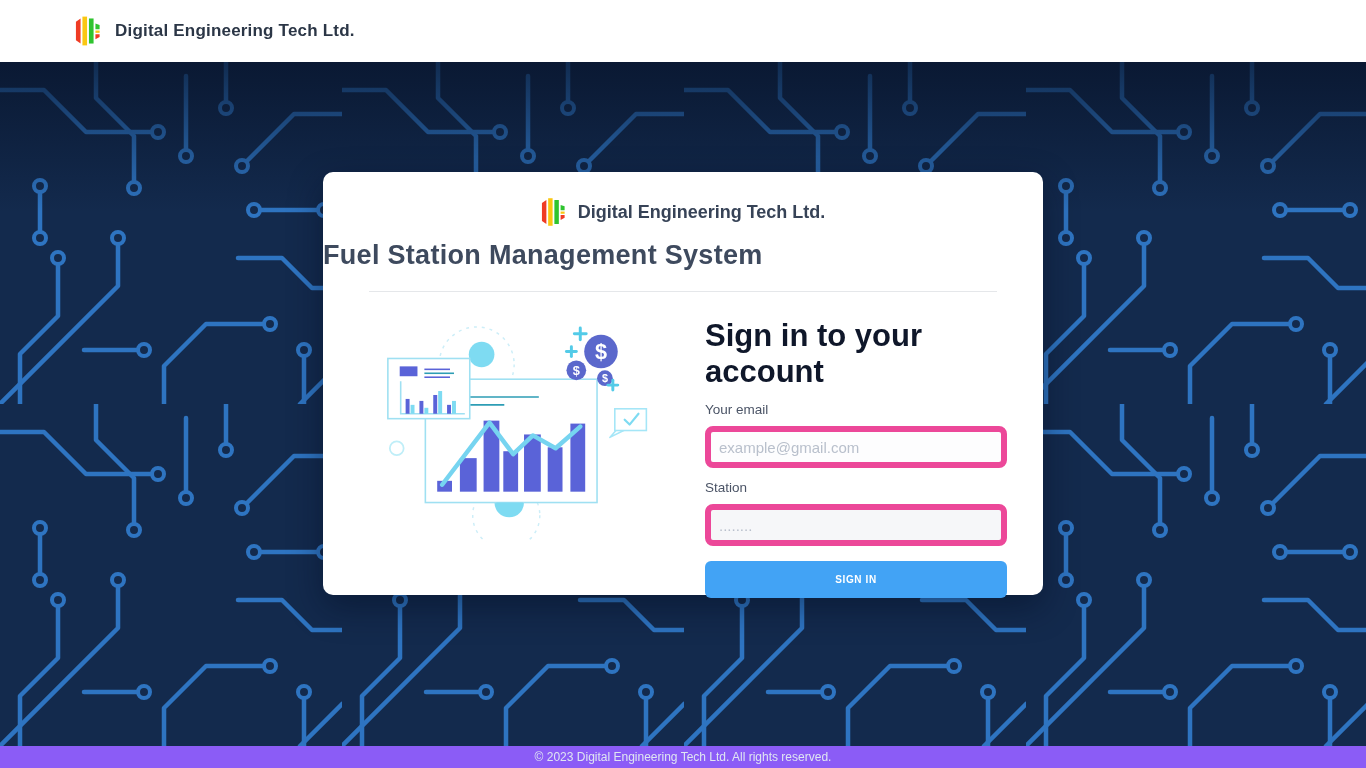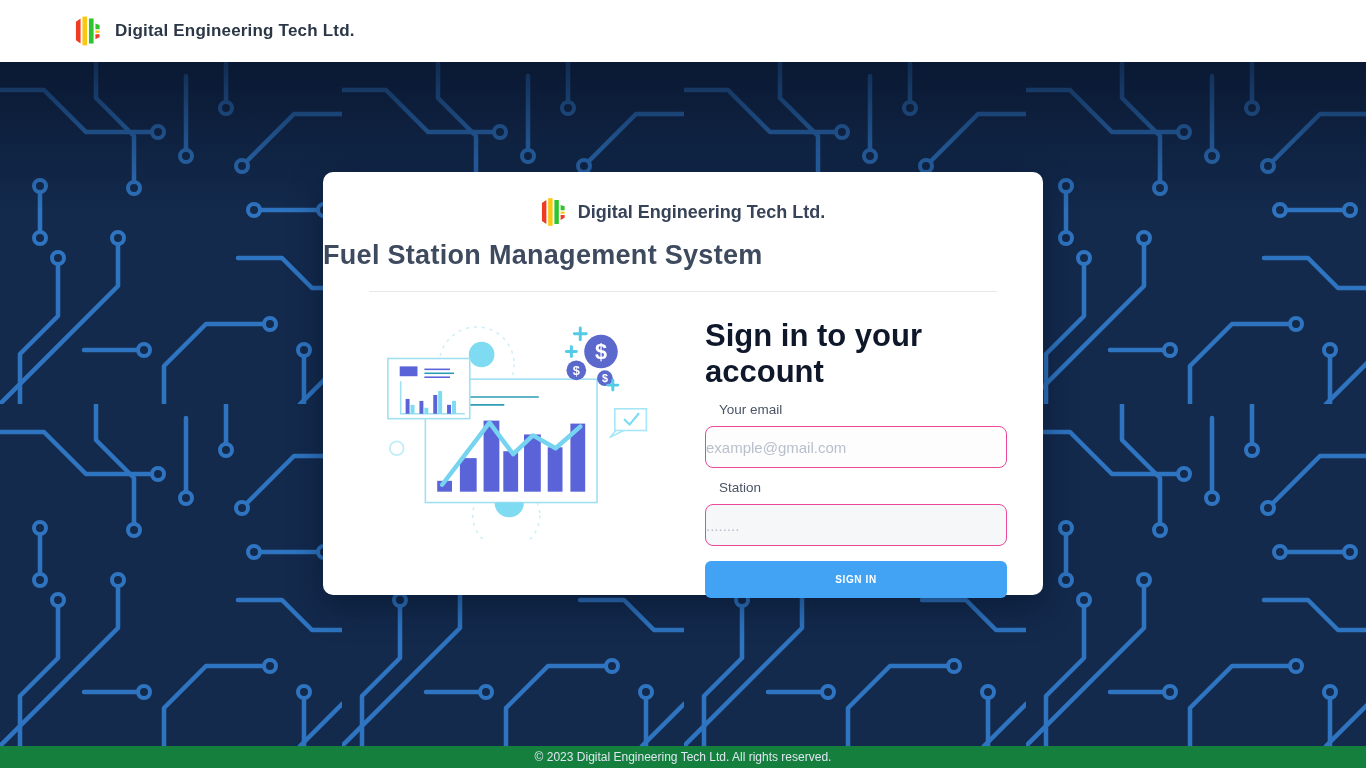--- a/index.html
+++ b/index.html
@@ -42,44 +42,44 @@
     margin-top: 12px; text-align: left;
     font-size: 27px; font-weight: 800; color: #3e4a5e; letter-spacing: .3px;
   }
   .divider { border: none; border-top: 1px solid #e5e7ea; margin: 20px 46px 0; }
 
   .card-body { display: flex; padding: 16px 36px 0 24px; }
   .illu-wrap { flex: 1; display: flex; justify-content: center; align-items: flex-start; padding-top: 12px; }
 
   .form { width: 302px; padding-top: 10px; }
   .form-heading { font-size: 31px; font-weight: 700; color: #0f172a; }
-  .field-label { display: block; font-size: 13.5px; color: #4b5466; margin: 12px 14px 9px; }
+  .field-label { display: block; font-size: 13.5px; color: #4b5466; margin: 12px 0 9px; }
   .text-input {
     width: 100%; height: 42px;
-    border: 1px solid #ec4899; border-radius: 8px;
-    padding: 0 0; font-size: 15px; color: #49505e;
+    border: 6px solid #ec4899; border-radius: 8px;
+    padding: 0 8px; font-size: 15px; color: #49505e;
     font-family: "Liberation Sans", sans-serif;
     background: #fdfdfe; outline: none;
   }
   .text-input.password { background: #f6f7f9; }
   .text-input::placeholder { color: #b9c0cc; }
   .signin-btn {
     margin-top: 15px; width: 100%; height: 37px;
     background: #42a3f5; color: #ffffff;
     border: none; border-radius: 6px;
     font-size: 10px; font-weight: 700; letter-spacing: .6px;
     font-family: "Liberation Sans", sans-serif;
     cursor: pointer;
   }
 
   
   .footer {
     position: absolute; bottom: 0; left: 0;
     width: 1366px; height: 22px;
-    background: #15803d; z-index: 5;
+    background: #8b5cf6; z-index: 5;
     display: flex; align-items: center; justify-content: center;
   }
   .footer-text { font-size: 12px; color: #dfe5f2; }
 </style>
 </head>
 <body>
 
 <div class="bg-wrap">
   <svg width="1366" height="684" viewBox="0 0 1366 684">
     <defs>

